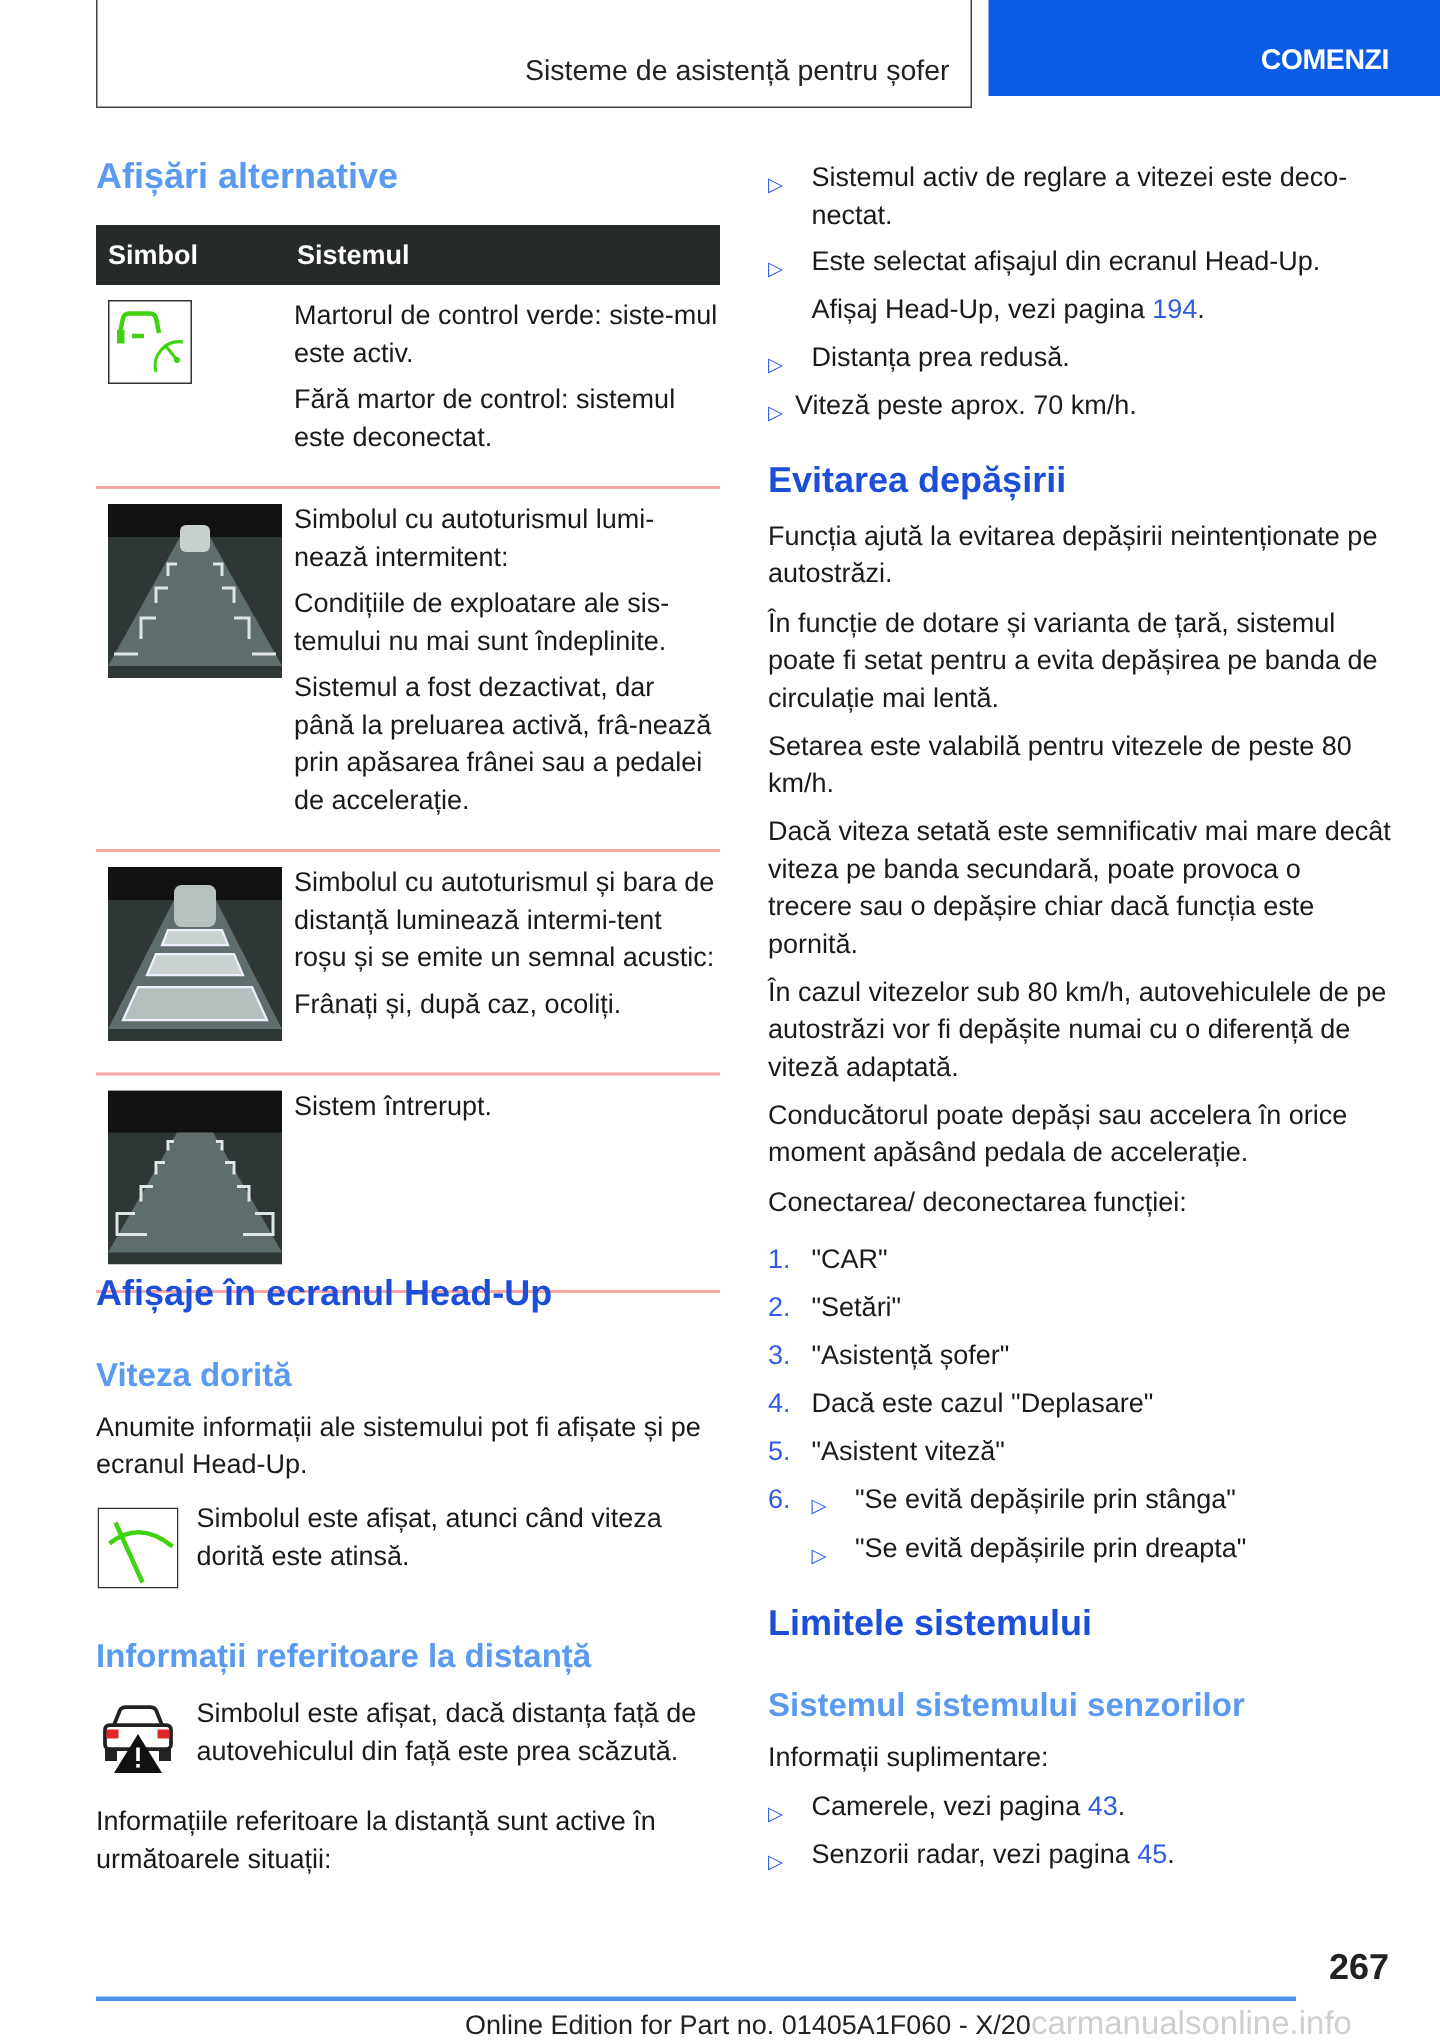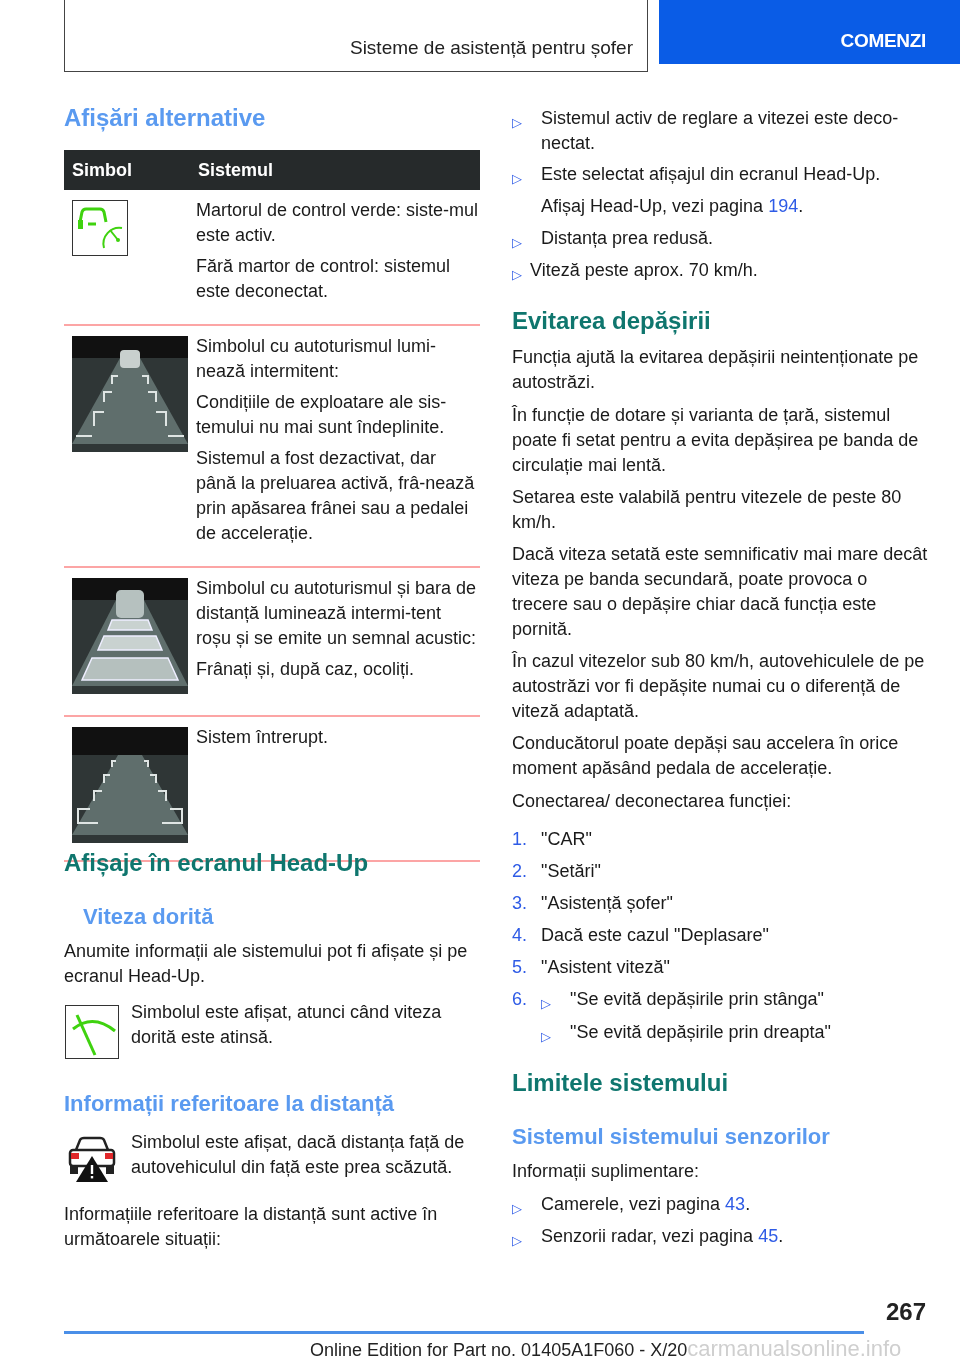--- a/index.html
+++ b/index.html
@@ -4,21 +4,21 @@
 <style>
   html, body { margin: 0; padding: 0; background: #ffffff; }
   body { width: 960px; height: 1362px; position: relative; overflow: hidden;
          font-family: "Liberation Sans", sans-serif; color: #1a1a1a; }
   .hdr-left { position: absolute; left: 64px; top: 0; width: 584px; height: 72px;
               border: 1.5px solid #444; border-top: none; box-sizing: border-box; }
   .hdr-left span { position: absolute; right: 14px; bottom: 12px; font-size: 19px; color: #222; }
   .hdr-right { position: absolute; left: 659px; top: 0; width: 301px; height: 64px; background: #0a5ce6; }
   .hdr-right span { position: absolute; right: 34px; bottom: 12px; font-size: 19px; font-weight: bold; color: #fff; letter-spacing: -0.3px; }
 
-  .h2 { font-size: 24px; font-weight: bold; color: #0f766e; position: absolute; white-space: nowrap; }
+  .h2 { font-size: 24px; font-weight: bold; color: #1d4ed8; position: absolute; white-space: nowrap; }
   .h3 { font-size: 22px; font-weight: bold; color: #5a9af0; position: absolute; white-space: nowrap; }
   .p { font-size: 18px; line-height: 25px; color: #1a1a1a; position: absolute; }
   .link { color: #2e5be6; }
 
   table.sym { position: absolute; left: 64px; top: 150px; width: 416px; border-collapse: collapse; }
   table.sym th { background: #262a2b; color: #fff; font-size: 18px; font-weight: bold; text-align: left;
                  height: 40px; padding: 0 8px; }
   table.sym th:first-child { width: 110px; }
   table.sym td { vertical-align: top; border-bottom: 2px solid #fca5a5; padding: 8px 0 14px 0; font-size: 18px; line-height: 25px; }
   table.sym td.icon { padding-left: 8px; padding-top: 10px; }
@@ -114,21 +114,21 @@
         </svg>
       </td>
       <td class="desc">
         <div>Sistem întrerupt.</div>
       </td>
     </tr>
   </tbody>
 </table>
 
 <div class="h2" style="left:64px;top:849px;">Afișaje în ecranul Head-Up</div>
-<div class="h3" style="left:64px;top:904px;margin-left:19px;">Viteza dorită</div>
+<div class="h3" style="left:64px;top:904px;">Viteza dorită</div>
 <div class="p" style="left:64px;top:939px;width:416px;">Anumite informații ale sistemului pot fi afișate și pe ecranul Head-Up.</div>
 
 <svg style="position:absolute;left:65px;top:1005px;" width="54" height="54" viewBox="0 0 54 54">
   <rect x="0.5" y="0.5" width="53" height="53" fill="#fff" stroke="#333" stroke-width="1"></rect>
   <path d="M8 24 Q28 8 50 26" fill="none" stroke="#3fd20f" stroke-width="3"></path>
   <line x1="12" y1="10" x2="30" y2="50" stroke="#3fd20f" stroke-width="3"></line>
 </svg>
 <div class="p" style="left:131px;top:1000px;width:350px;">Simbolul este afișat, atunci când viteza dorită este atinsă.</div>
 
 <div class="h3" style="left:64px;top:1091px;">Informații referitoare la distanță</div>

